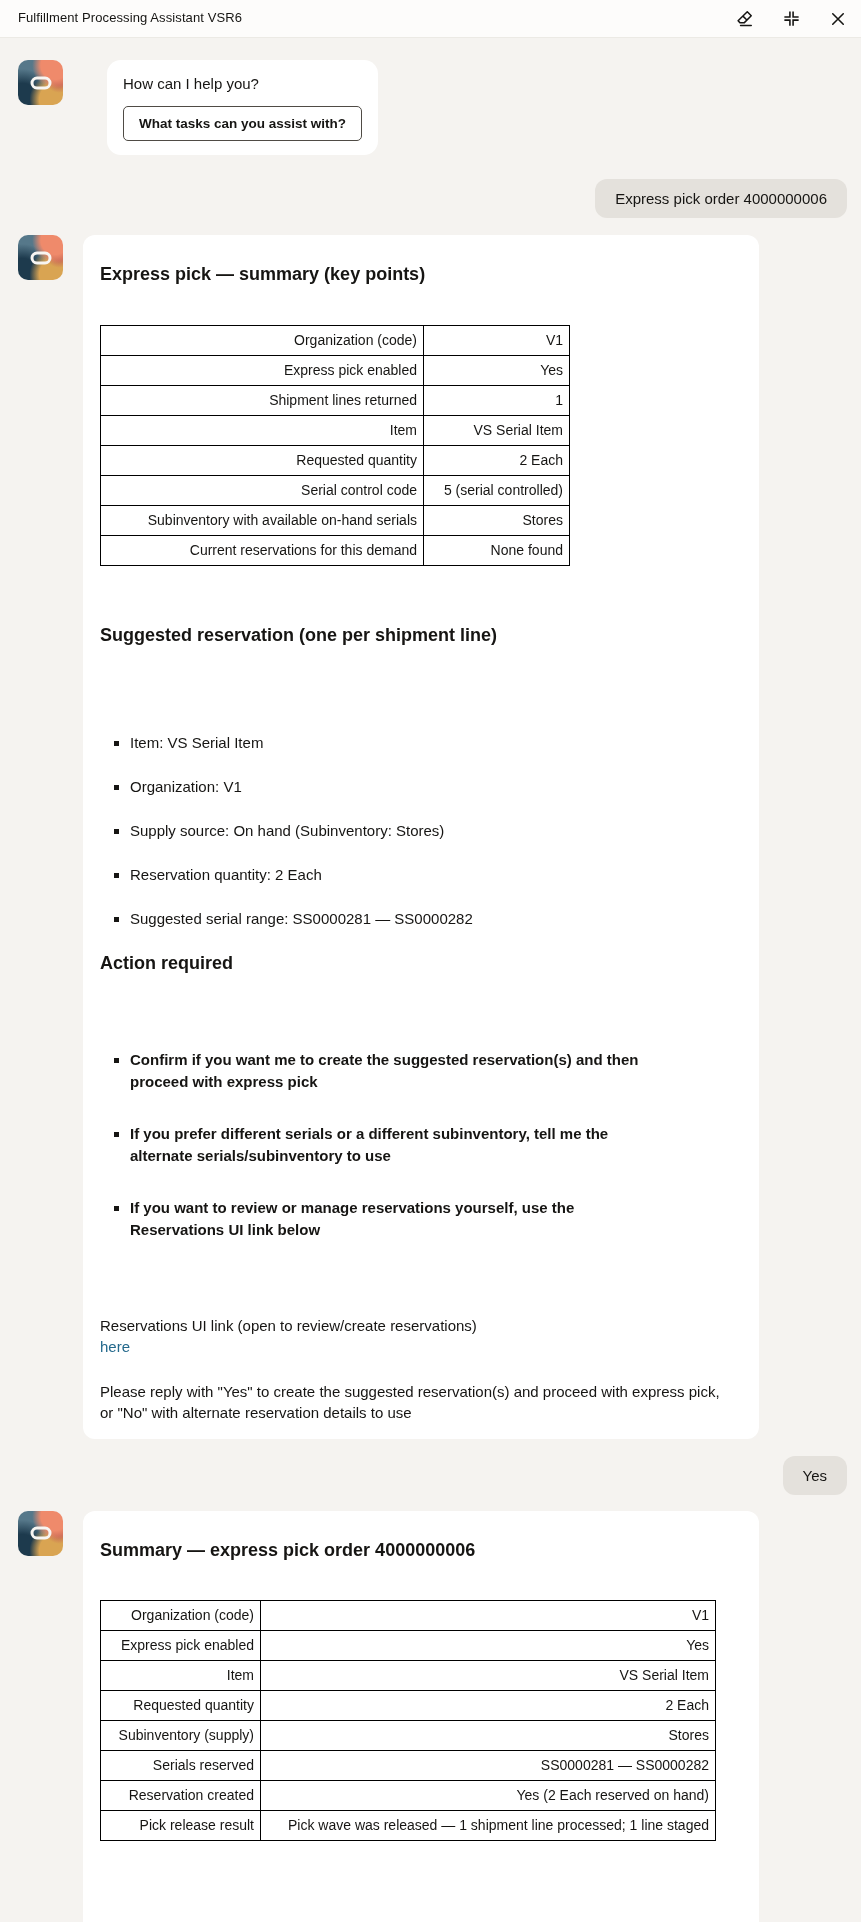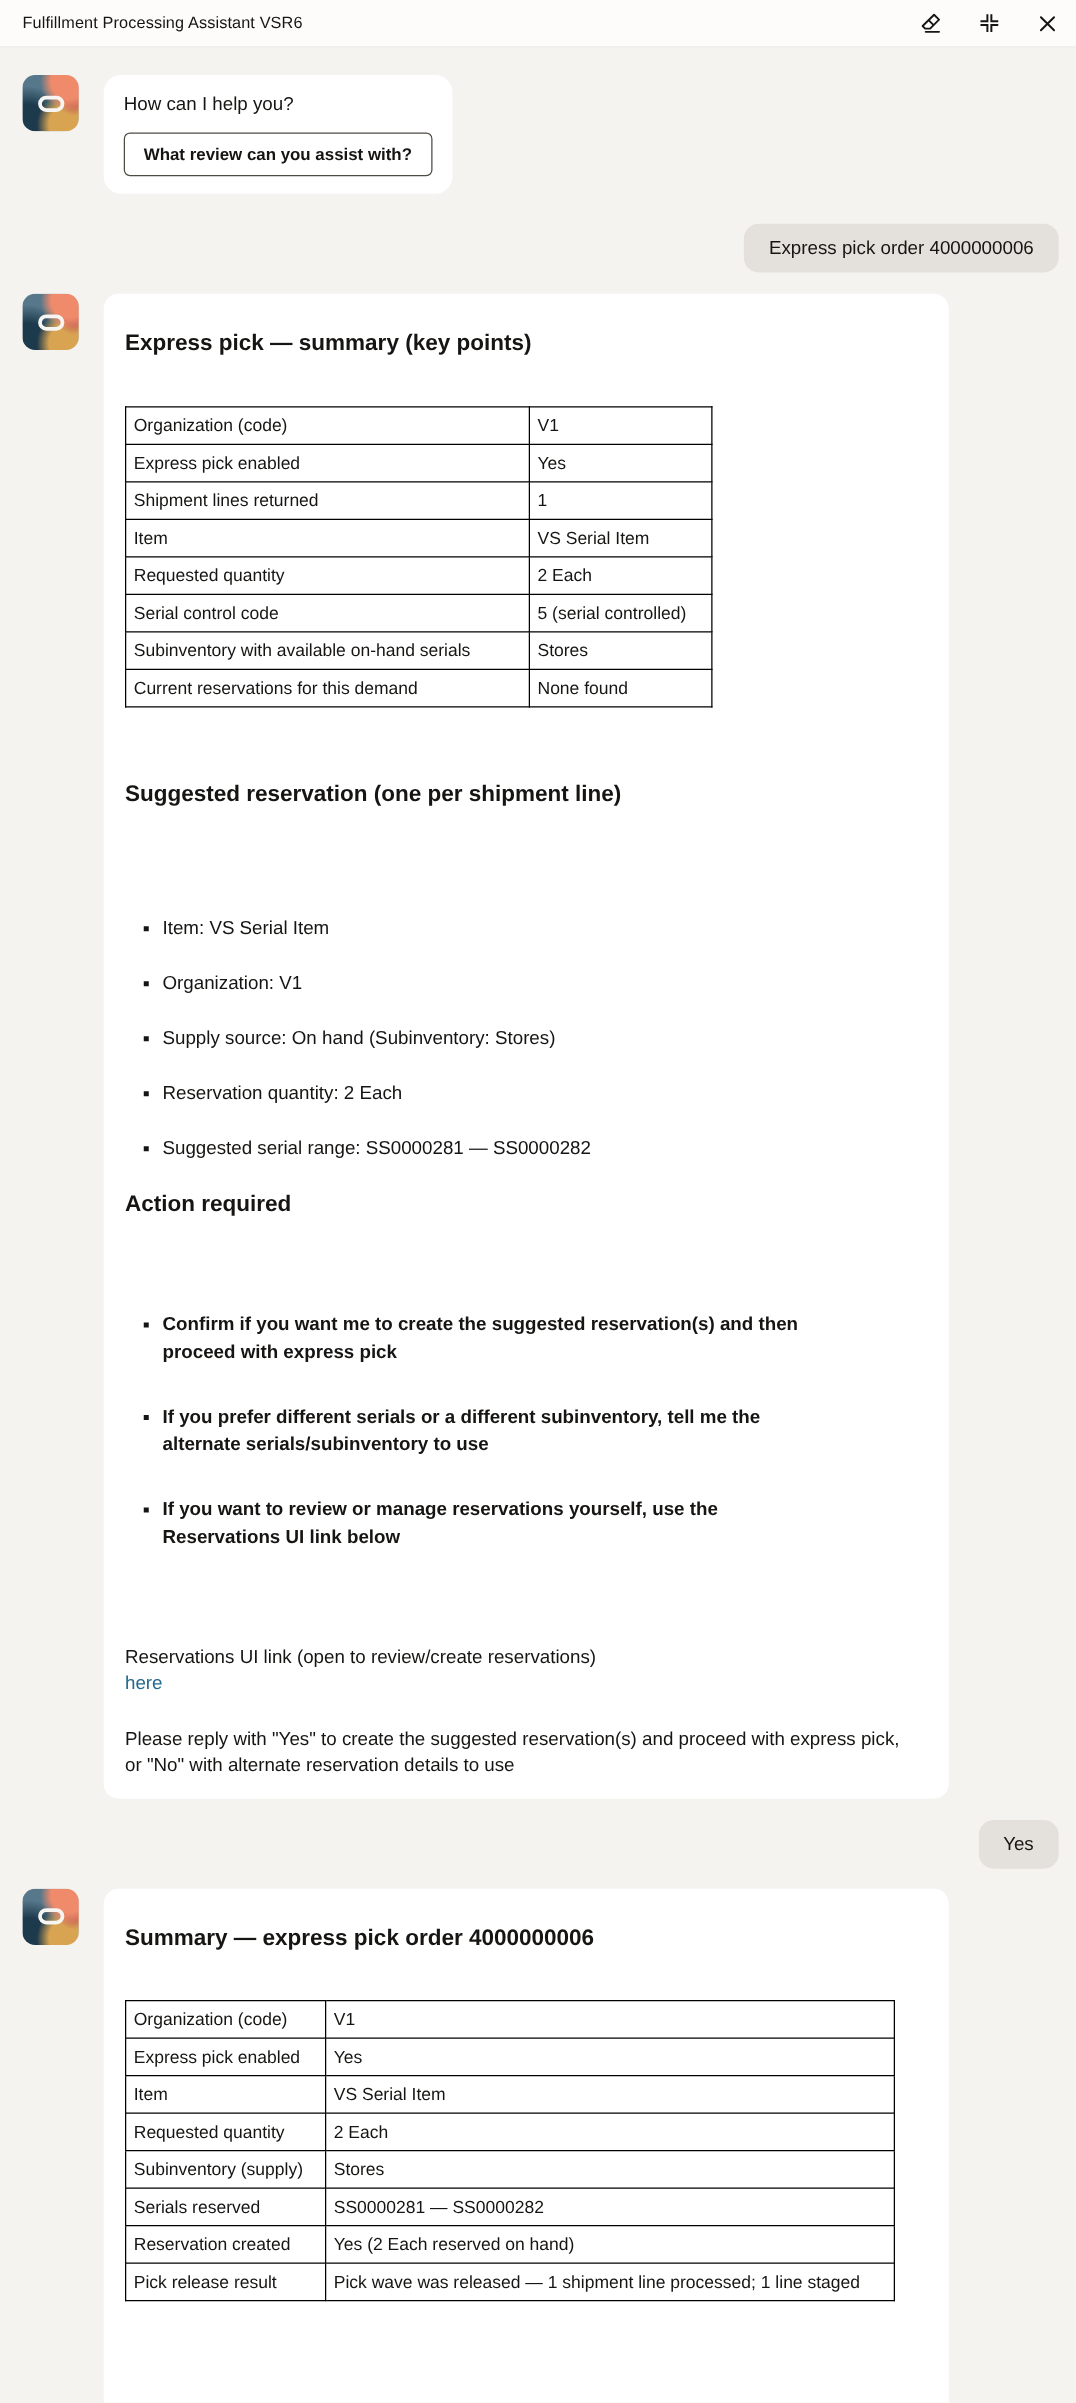--- a/index.html
+++ b/index.html
@@ -53,35 +53,35 @@
   .bot-bubble p{margin:0 0 12px 0;}
   .chip{
     display:block;background:#fff;border:1px solid #4f4b45;border-radius:5px;
     padding:9px 15px;font-family:inherit;font-size:13.5px;font-weight:bold;color:var(--text);
     cursor:pointer;
   }
   .user-bubble{
     background:var(--userbubble);border-radius:12px;padding:9px 20px;
     max-width:560px;font-size:15px;
   }
-  .m-greeting{margin-bottom:24px;}
+  .m-greeting{margin-bottom:24px;gap:24px;}
   .m-user1{margin-bottom:17px;}
   .m-card1{margin-bottom:17px;}
   .m-yes{margin-bottom:16px;}
   
   .card{
     background:var(--card);border-radius:12px;margin-left:20px;
     padding:28px 25px 16px 17px;width:676px;
   }
   .card h2{font-size:18px;font-weight:bold;margin:0;line-height:1.25;}
   .card .h-after-table{margin-top:58px;}
   .card table{border-collapse:collapse;margin-top:39px;table-layout:fixed;}
   .card td{
     border:1.5px solid var(--tableborder);font-size:14px;line-height:19px;
-    padding:5px 6px;vertical-align:middle;word-wrap:break-word;
+    padding:5px 6px;vertical-align:middle;word-wrap:break-word;text-align:right;
   }
   .t-keypoints{width:469px;}
   .t-keypoints td:first-child{width:323px;}
   .t-keypoints td:last-child{width:146px;}
   .t-final{width:615px;}
   .t-final td:first-child{width:160px;}
   .t-final td:last-child{width:455px;}
   .card ul{
     list-style-type:square;margin:86px 0 0 0;padding:0 0 0 30px;max-width:568px;
   }
@@ -130,21 +130,21 @@
 </header>
 
 <main class="conversation">
 
   <div class="row m-greeting">
     <div class="avatar">
       <span class="oval"></span>
     </div>
     <div class="bot-bubble">
       <p>How can I help you?</p>
-      <button class="chip">What review can you assist with?</button>
+      <button class="chip">What tasks can you assist with?</button>
     </div>
   </div>
 
   <div class="row user m-user1">
     <div class="user-bubble">Express pick order 4000000006</div>
   </div>
 
   <div class="row m-card1">
     <div class="avatar">
       <span class="oval"></span>

